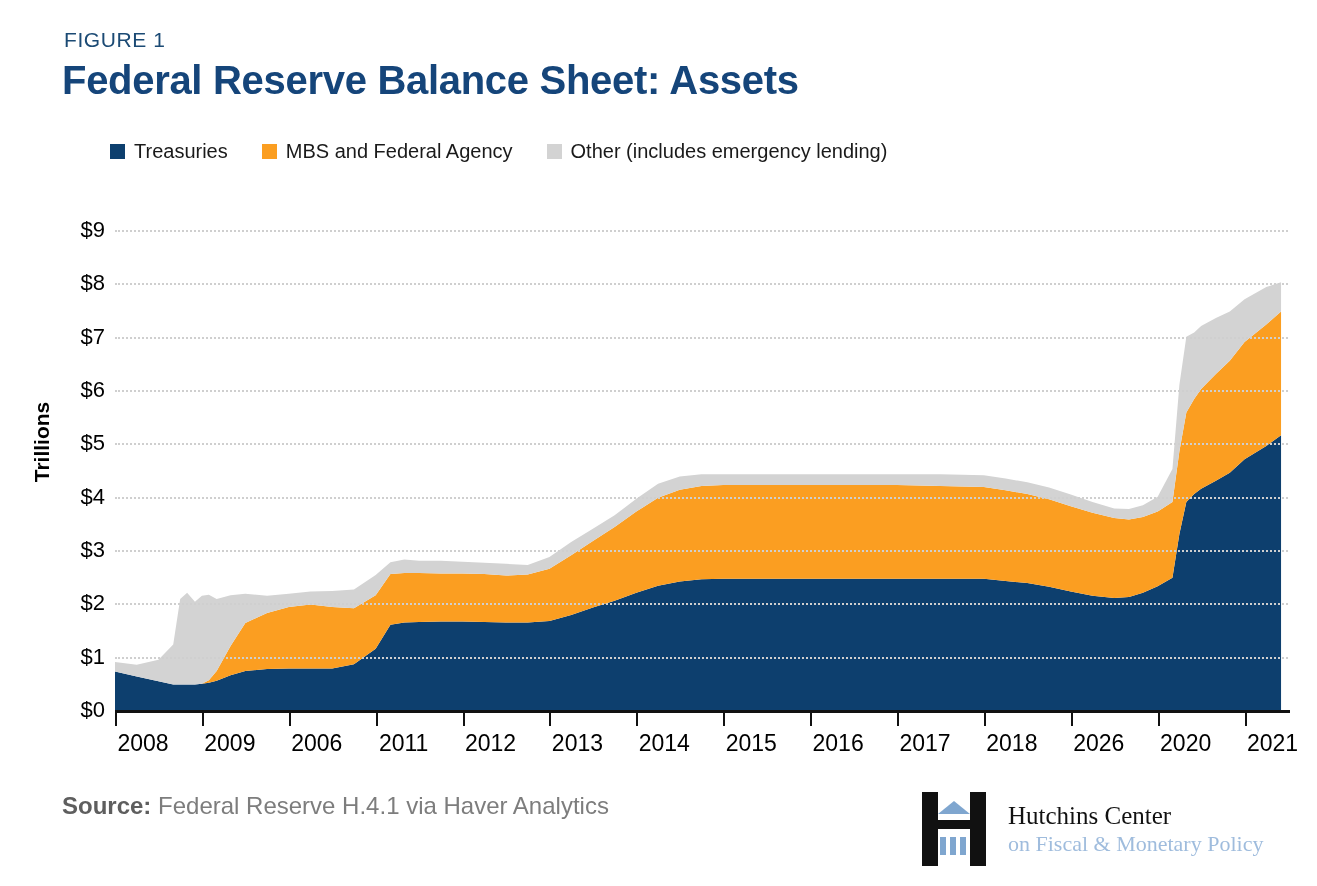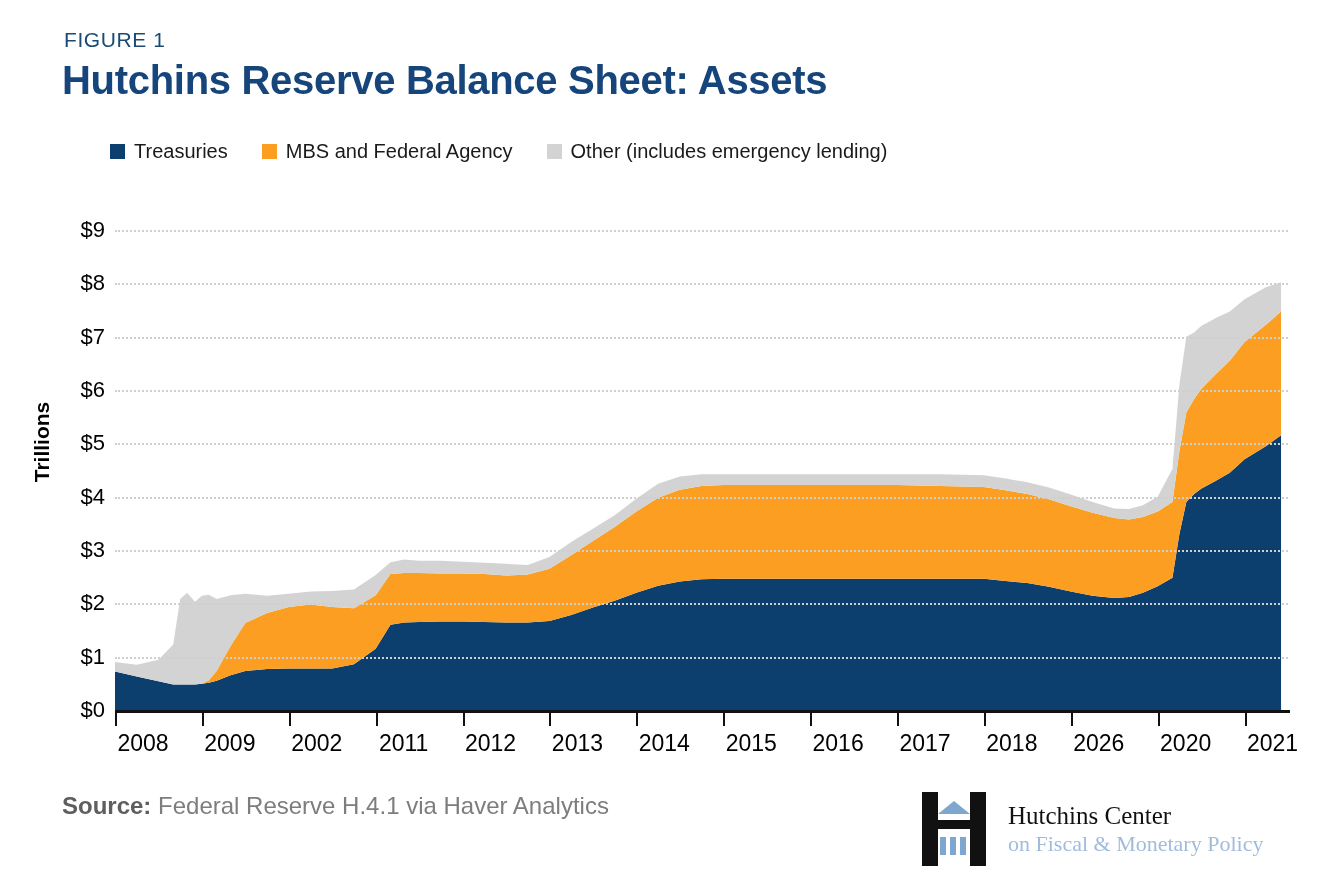--- a/index.html
+++ b/index.html
@@ -72,21 +72,21 @@
   .logo-l2 { font-family: "Liberation Serif", serif; font-size: 22px; color: #9fbcdd; line-height: 1.15; }
   .logo-l3 { font-family: "Liberation Serif", serif; font-size: 23px; color: #111; line-height: 1.2; letter-spacing: 0.3px; }
   .logo-l3 .small { font-size: 20px; }
 </style>
 </head>
 <body>
 
 <div id="page">
 
   <div class="fig-label">FIGURE 1</div>
-  <div class="fig-title">Hutchins Reserve Balance Sheet: Assets</div>
+  <div class="fig-title">Federal Reserve Balance Sheet: Assets</div>
 
   <div class="legend">
     <div class="legend-item">
       <span class="legend-swatch" style="background:#0d3f6e"></span>
       <span class="legend-text">Treasuries</span>
     </div>
     <div class="legend-item">
       <span class="legend-swatch" style="background:#fb9e21"></span>
       <span class="legend-text">MBS and Federal Agency</span>
     </div>
@@ -150,21 +150,21 @@
     <div class="gridline" style="top: 390px; left: 115px; width: 1173px;"></div>
     <div class="gridline" style="top: 336.667px; left: 115px; width: 1173px;"></div>
     <div class="gridline" style="top: 283.333px; left: 115px; width: 1173px;"></div>
     <div class="gridline" style="top: 230px; left: 115px; width: 1173px;"></div>
     <div class="axis-line" style="left: 115px; top: 710px; width: 1175px; height: 3px;"></div>
     <div class="xtick" style="left: 115px; top: 713px; height: 13px;"></div>
     <div class="xtick-label" style="left: 143px; top: 730px;">2008</div>
     <div class="xtick" style="left: 201.889px; top: 713px; height: 13px;"></div>
     <div class="xtick-label" style="left: 229.889px; top: 730px;">2009</div>
     <div class="xtick" style="left: 288.778px; top: 713px; height: 13px;"></div>
-    <div class="xtick-label" style="left: 316.778px; top: 730px;">2002</div>
+    <div class="xtick-label" style="left: 316.778px; top: 730px;">2006</div>
     <div class="xtick" style="left: 375.667px; top: 713px; height: 13px;"></div>
     <div class="xtick-label" style="left: 403.667px; top: 730px;">2011</div>
     <div class="xtick" style="left: 462.556px; top: 713px; height: 13px;"></div>
     <div class="xtick-label" style="left: 490.556px; top: 730px;">2012</div>
     <div class="xtick" style="left: 549.444px; top: 713px; height: 13px;"></div>
     <div class="xtick-label" style="left: 577.444px; top: 730px;">2013</div>
     <div class="xtick" style="left: 636.333px; top: 713px; height: 13px;"></div>
     <div class="xtick-label" style="left: 664.333px; top: 730px;">2014</div>
     <div class="xtick" style="left: 723.222px; top: 713px; height: 13px;"></div>
     <div class="xtick-label" style="left: 751.222px; top: 730px;">2015</div>

